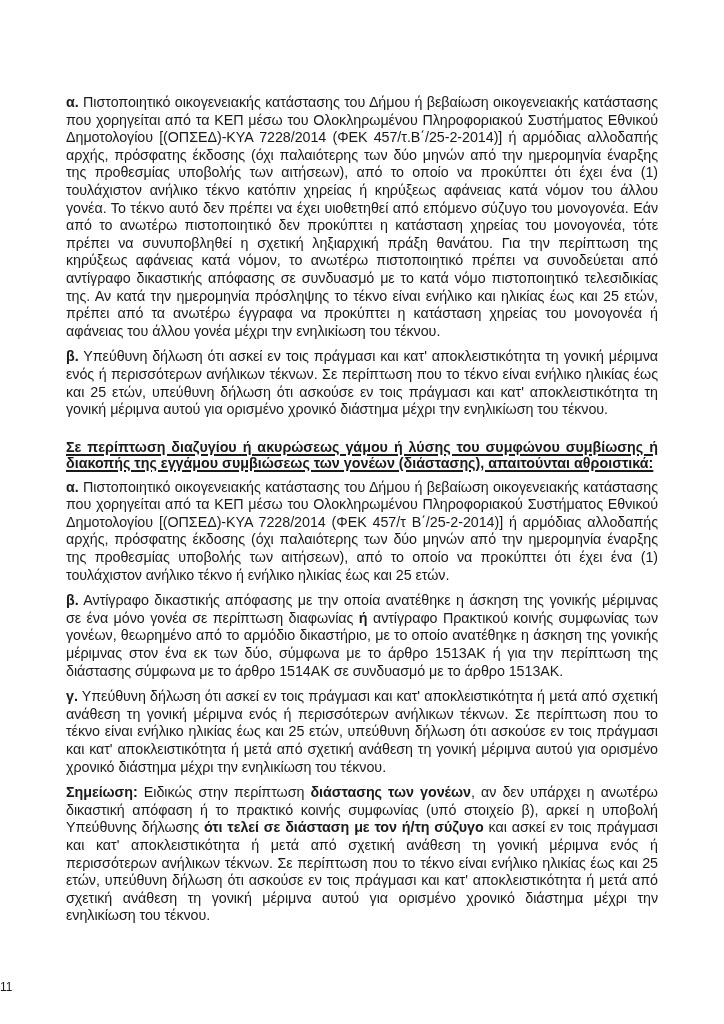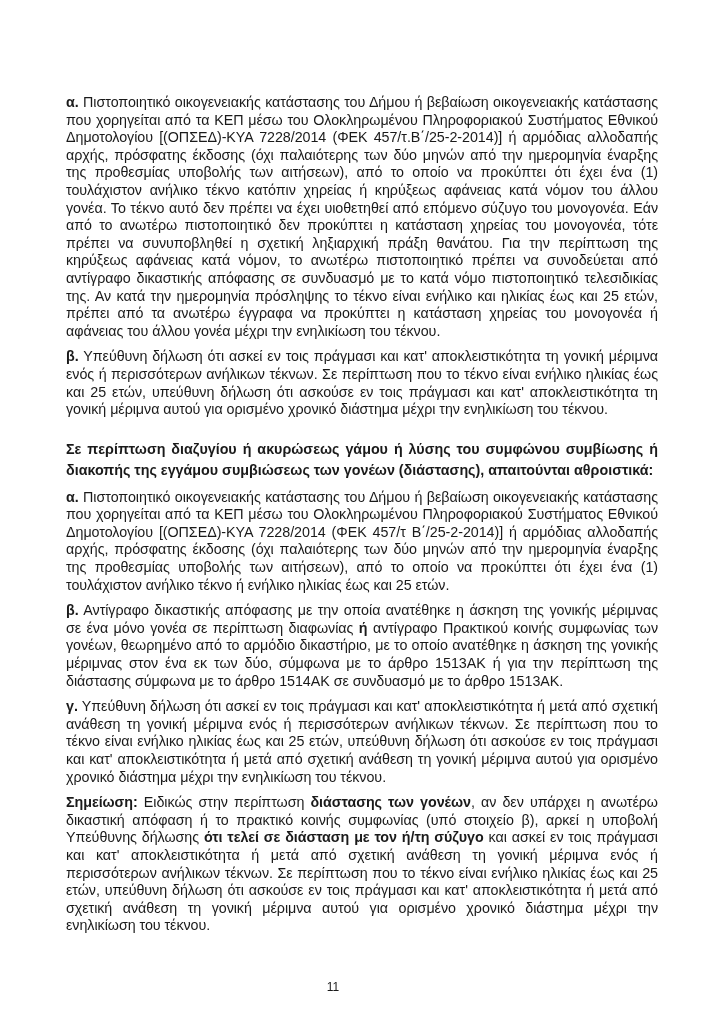--- a/index.html
+++ b/index.html
@@ -32,33 +32,33 @@
       margin-bottom: 20px;
     }
     .label {
       font-weight: bold;
     }
     .b {
       font-weight: bold;
     }
     .heading {
       font-size: 14.3px;
-      line-height: 21px;
+      line-height: 16px;
       text-align: justify;
       font-weight: bold;
+      text-decoration: underline;
       text-decoration-thickness: 1.5px;
       text-underline-offset: 2px;
       margin: 0 0 8px 0;
     }
     .page-number {
       position: absolute;
       top: 980px;
       left: 0;
       width: 666px;
-      text-align: center;
       font-size: 12px;
       color: #1a1a1a;
     }
   </style>
 </head>
 <body>
 
 <div class="page">
 
   <p class="para"><span class="label">α.</span><span> Πιστοποιητικό οικογενειακής κατάστασης του Δήμου ή βεβαίωση οικογενειακής κατάστασης που χορηγείται από τα ΚΕΠ μέσω του Ολοκληρωμένου Πληροφοριακού Συστήματος Εθνικού Δημοτολογίου [(ΟΠΣΕΔ)-ΚΥΑ 7228/2014 (ΦΕΚ 457/τ.Β΄/25-2-2014)] ή αρμόδιας αλλοδαπής αρχής, πρόσφατης έκδοσης (όχι παλαιότερης των δύο μηνών από την ημερομηνία έναρξης της προθεσμίας υποβολής των αιτήσεων), από το οποίο να προκύπτει ότι έχει ένα (1) τουλάχιστον ανήλικο τέκνο κατόπιν χηρείας ή κηρύξεως αφάνειας κατά νόμον του άλλου γονέα. Το τέκνο αυτό δεν πρέπει να έχει υιοθετηθεί από επόμενο σύζυγο του μονογονέα. Εάν από το ανωτέρω πιστοποιητικό δεν προκύπτει η κατάσταση χηρείας του μονογονέα, τότε πρέπει να συνυποβληθεί η σχετική ληξιαρχική πράξη θανάτου. Για την περίπτωση της κηρύξεως αφάνειας κατά νόμον, το ανωτέρω πιστοποιητικό πρέπει να συνοδεύεται από αντίγραφο δικαστικής απόφασης σε συνδυασμό με το κατά νόμο πιστοποιητικό τελεσιδικίας της. Αν κατά την ημερομηνία πρόσληψης το τέκνο είναι ενήλικο και ηλικίας έως και 25 ετών, πρέπει από τα ανωτέρω έγγραφα να προκύπτει η κατάσταση χηρείας του μονογονέα ή αφάνειας του άλλου γονέα μέχρι την ενηλικίωση του τέκνου.</span></p>

